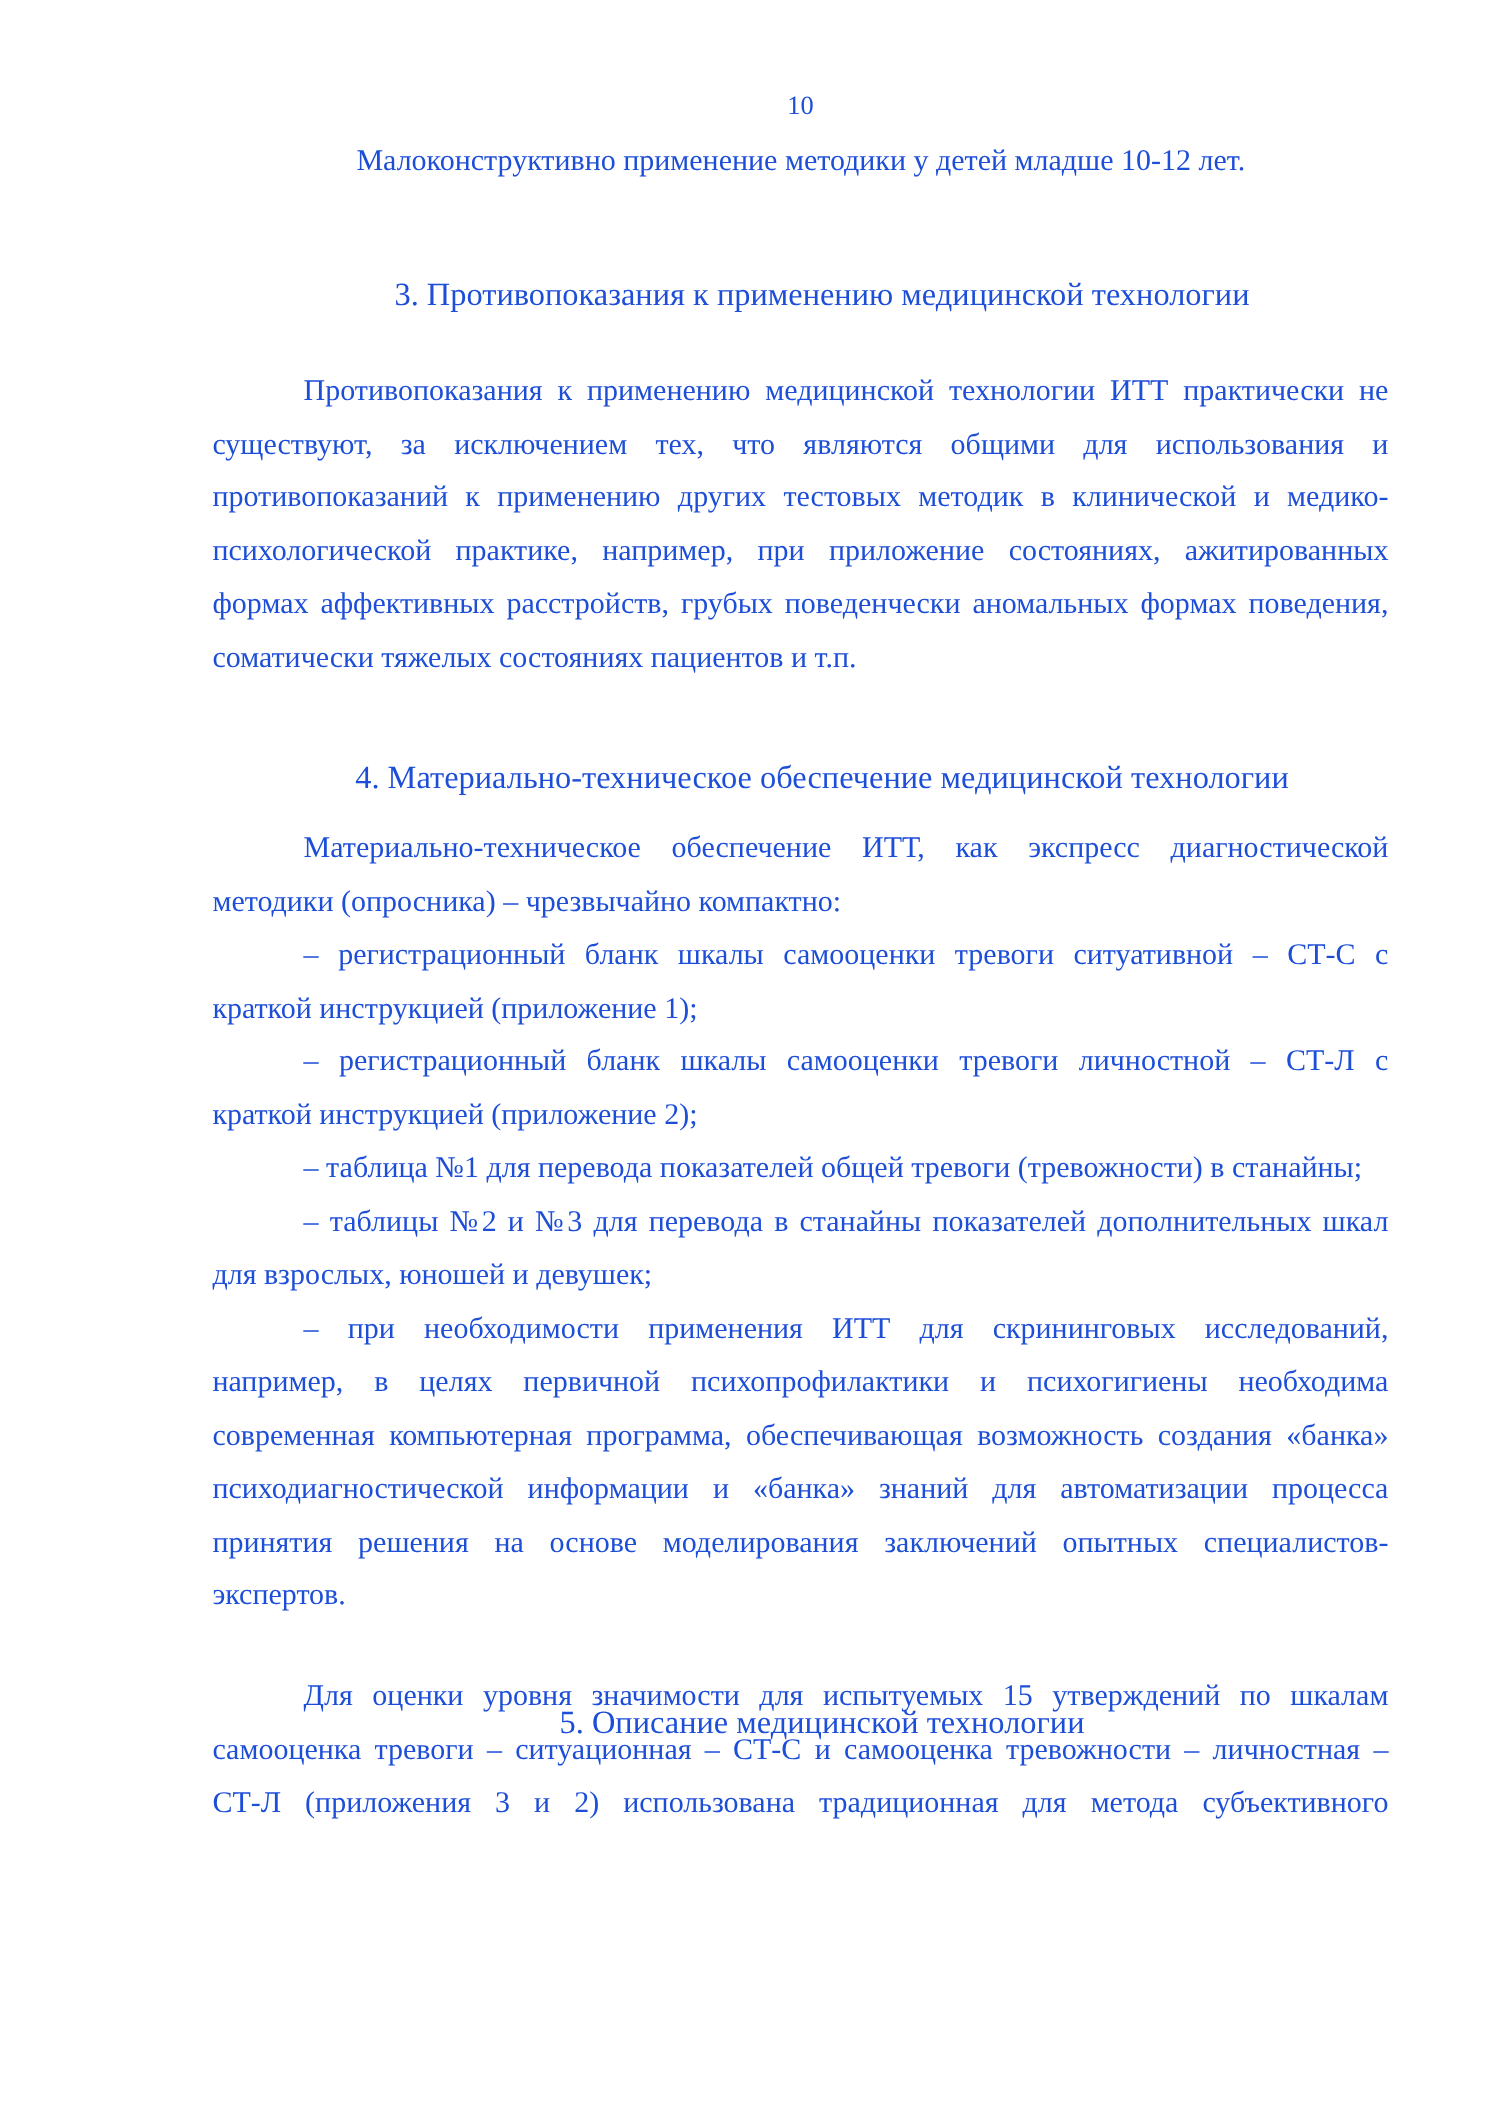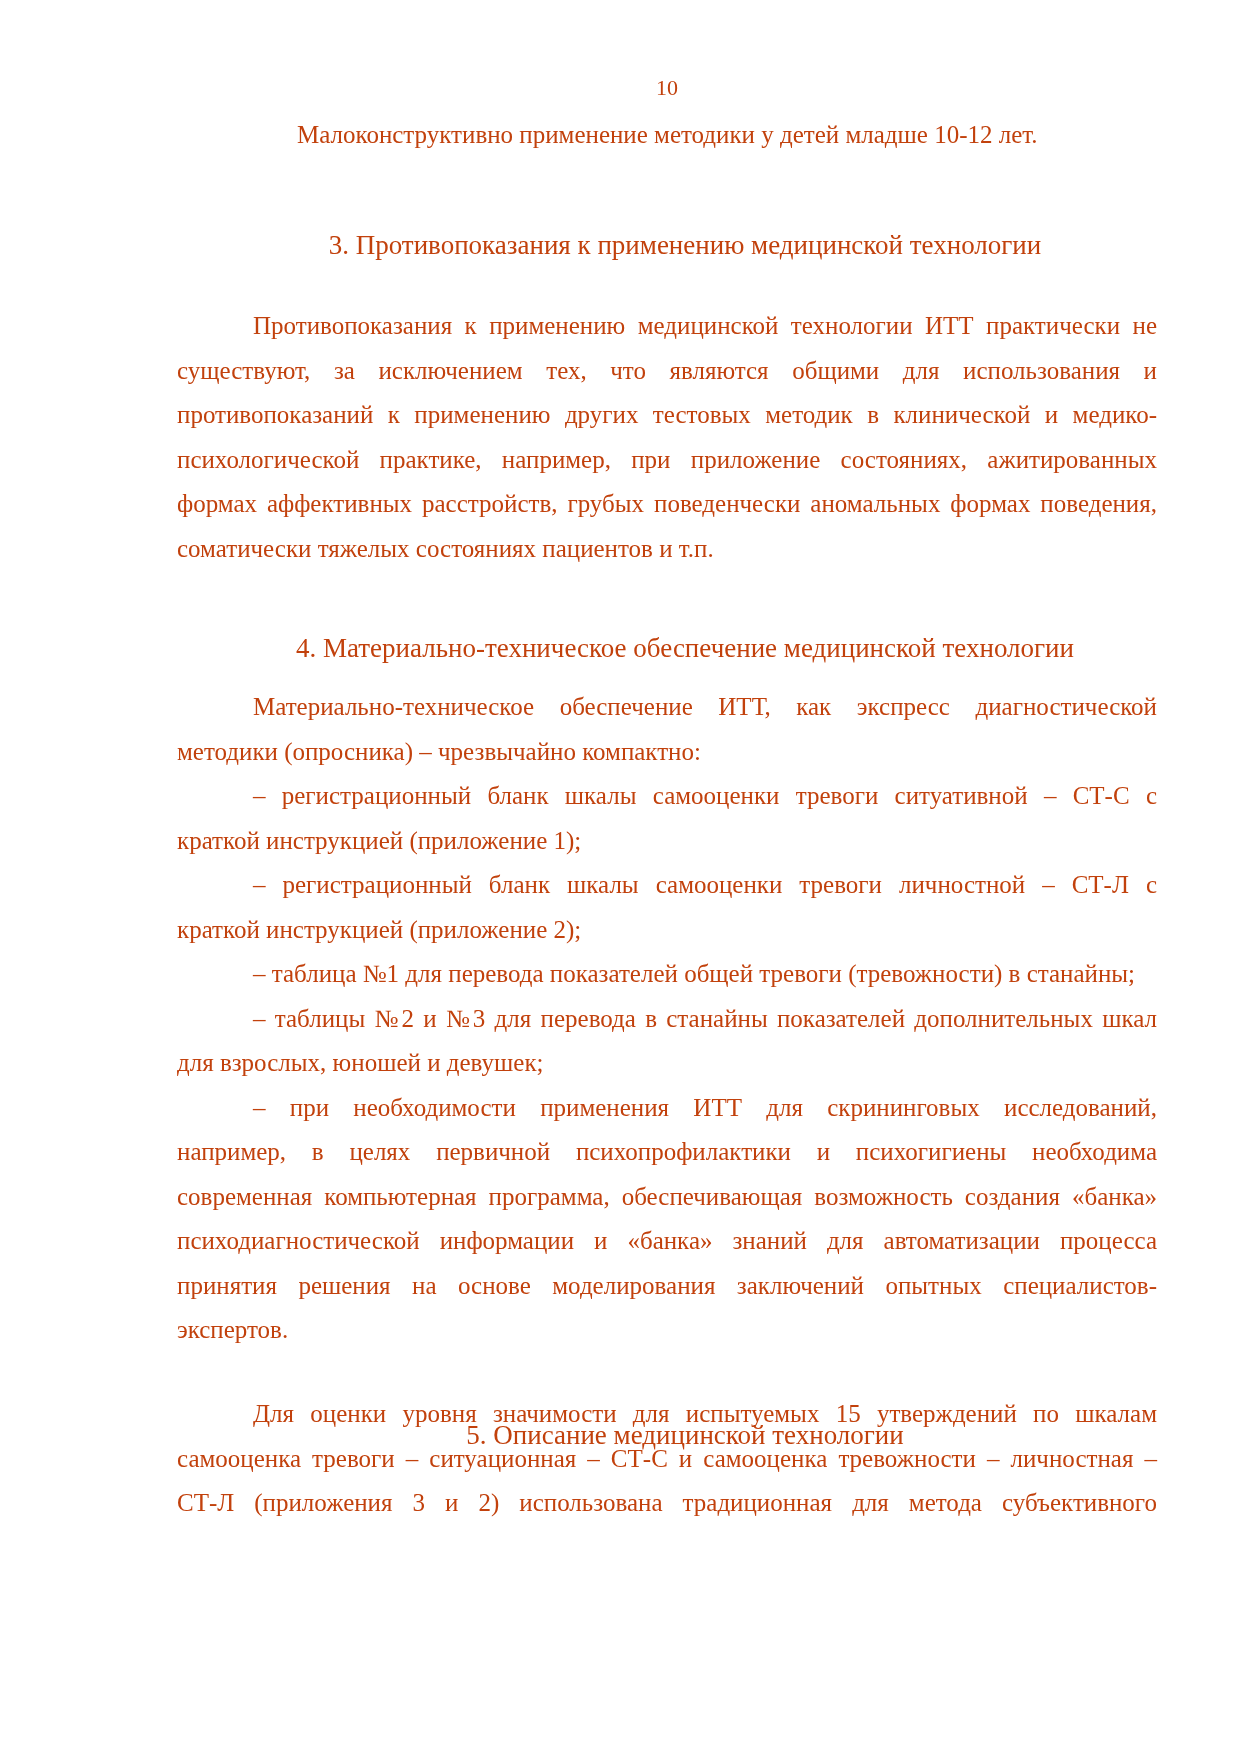--- a/index.html
+++ b/index.html
@@ -1,19 +1,19 @@
 <!DOCTYPE html>
 <html><head>
 <meta charset="utf-8">
 <style>
   html, body { margin: 0; padding: 0; background: #ffffff; }
   body { width: 1241px; height: 1754px; position: relative; overflow: hidden; }
   .page {
     position: absolute; left: 0; top: 0; width: 1241px; height: 1754px;
-    background: #ffffff; color: #c2410c;
+    background: #ffffff; color: #1d4ed8;
     font-family: "Liberation Serif", "DejaVu Serif", serif;
   }
   .abs { position: absolute; }
   .pagenum { left: 0; width: 1334px; text-align: center; top: 74px; font-size: 22px; line-height: 28px; }
   .line { left: 177px; width: 980px; font-size: 25px; line-height: 30px; white-space: nowrap; margin-left: 44px; }
   .heading { left: 195px; width: 980px; text-align: center; font-weight: normal; font-size: 27px; line-height: 30px; white-space: nowrap; }
   .para { position: absolute; left: 177px; width: 980px; font-size: 25px; line-height: 44.5px; text-align: justify; text-align-last: auto; }
   .para .ln { display: block; height: 44.5px; white-space: nowrap; text-align: justify; text-align-last: justify; overflow: visible; }
   .para .ln.last { text-align-last: left; }
   .para .ln.ind { padding-left: 76px; }

